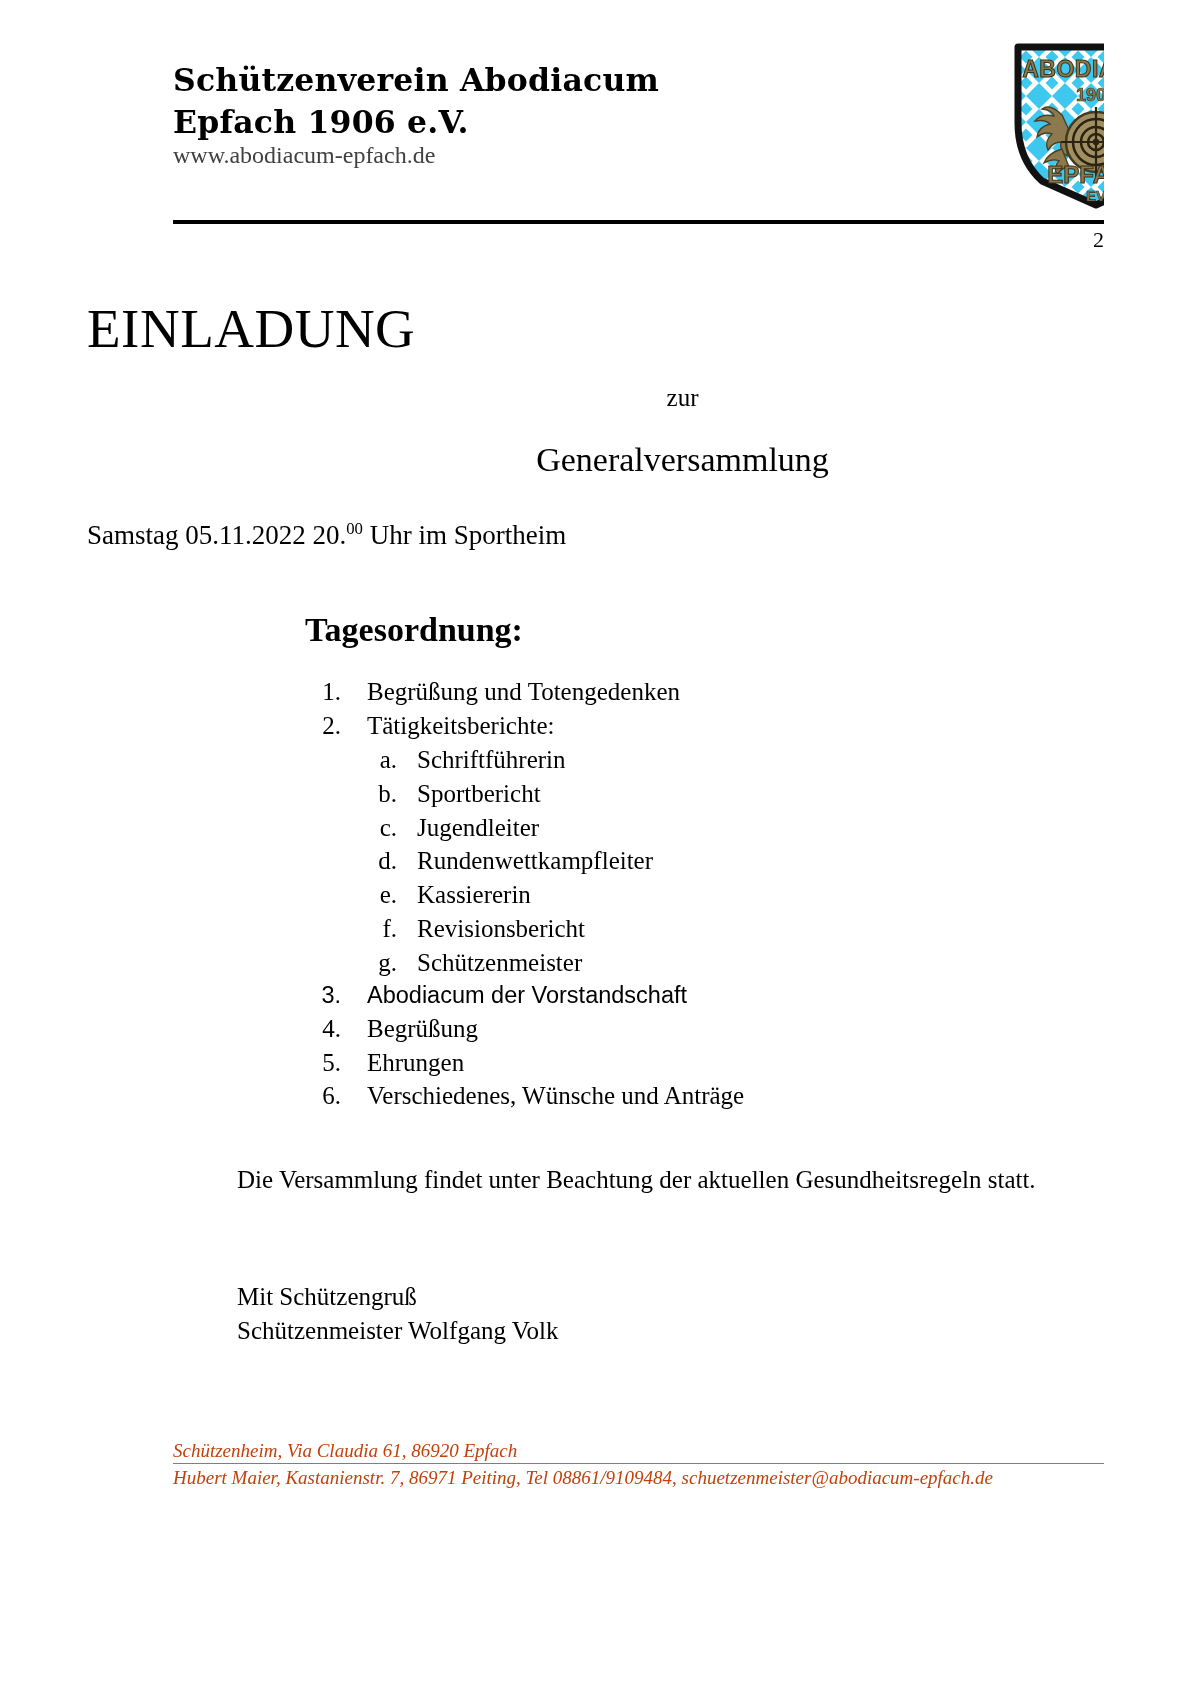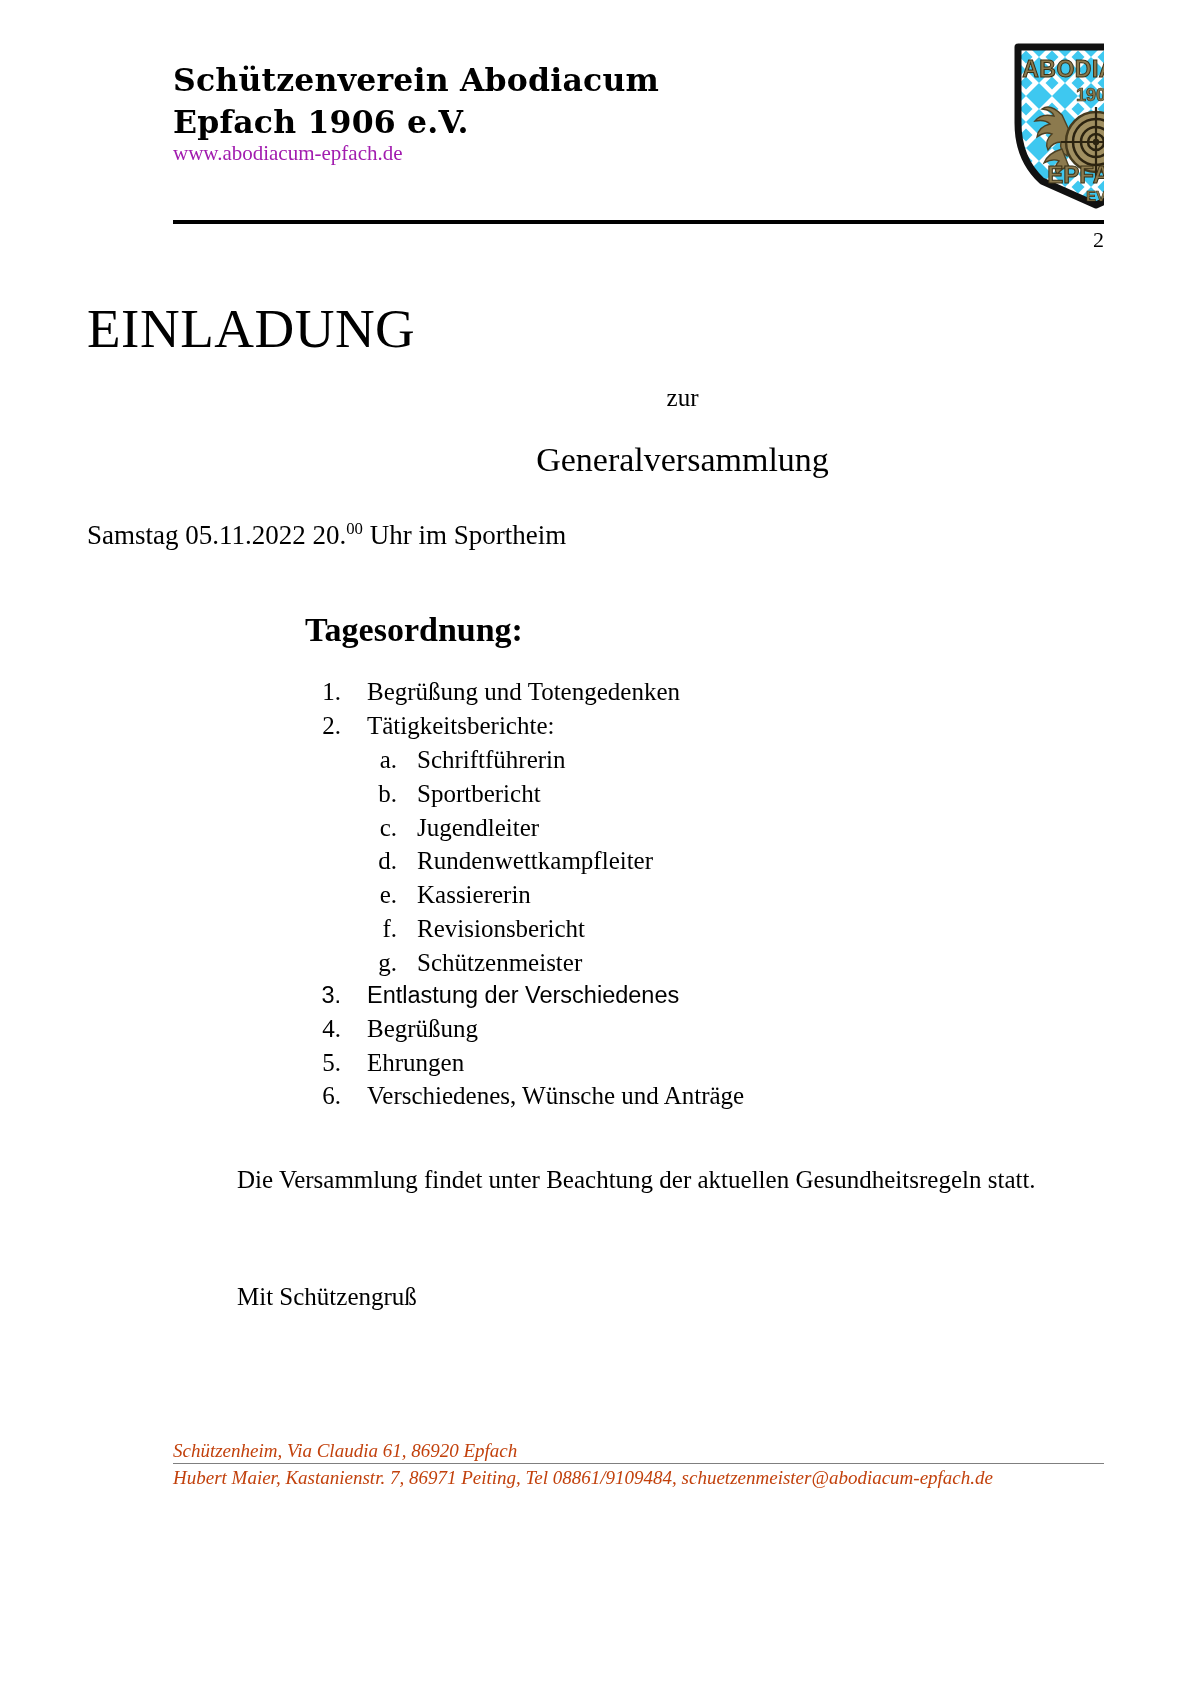--- a/index.html
+++ b/index.html
@@ -39,22 +39,22 @@
     font-weight: bold;
     font-size: 31.5px;
     line-height: 1.32;
     letter-spacing: 0.2px;
     color: #000;
     white-space: pre-line;
   }
   .club-url {
     margin-top: 6px;
     font-family: "Liberation Serif", "DejaVu Serif", serif;
-    font-size: 21px;
-    color: #a21caf;
+    font-size: 24px;
+    color: #404040;
     line-height: 1.1;
     text-decoration: none;
   }
 
   .logo-wrap {
     position: absolute;
     right: 0;
     top: -28px;
     width: 192px;
     height: 178px;
@@ -298,30 +298,31 @@
         <li><span class="num">1.</span><span>Begrüßung und Totengedenken</span></li>
         <li><span class="num">2.</span><span>Tätigkeitsberichte:</span><ol class="lvl2">
             <li><span class="num">a.</span><span>Schriftführerin</span></li>
             <li><span class="num">b.</span><span>Sportbericht</span></li>
             <li><span class="num">c.</span><span>Jugendleiter</span></li>
             <li><span class="num">d.</span><span>Rundenwettkampfleiter</span></li>
             <li><span class="num">e.</span><span>Kassiererin</span></li>
             <li><span class="num">f.</span><span>Revisionsbericht</span></li>
             <li><span class="num">g.</span><span>Schützenmeister</span></li>
           </ol></li>
-        <li class="sans"><span class="num">3.</span><span>Entlastung der Verschiedenes</span></li>
+        <li class="sans"><span class="num">3.</span><span>Abodiacum der Vorstandschaft</span></li>
         <li><span class="num">4.</span><span>Begrüßung</span></li>
         <li><span class="num">5.</span><span>Ehrungen</span></li>
         <li><span class="num">6.</span><span>Verschiedenes, Wünsche und Anträge</span></li>
       </ol>
   </div>
 
   <div class="notice">Die Versammlung findet unter Beachtung der aktuellen Gesundheitsregeln statt.</div>
   <div class="signoff">
     <div>Mit Schützengruß</div>
+    <div>Schützenmeister Wolfgang Volk</div>
   </div>
 
   <div class="footer-rule"></div>
   <div class="footer">
     <div class="fline">Schützenheim, Via Claudia 61, 86920 Epfach</div>
     <div class="fline">Hubert Maier, Kastanienstr. 7, 86971 Peiting, Tel 08861/9109484, schuetzenmeister@abodiacum-epfach.de</div>
   </div>
 
 </div>
 

